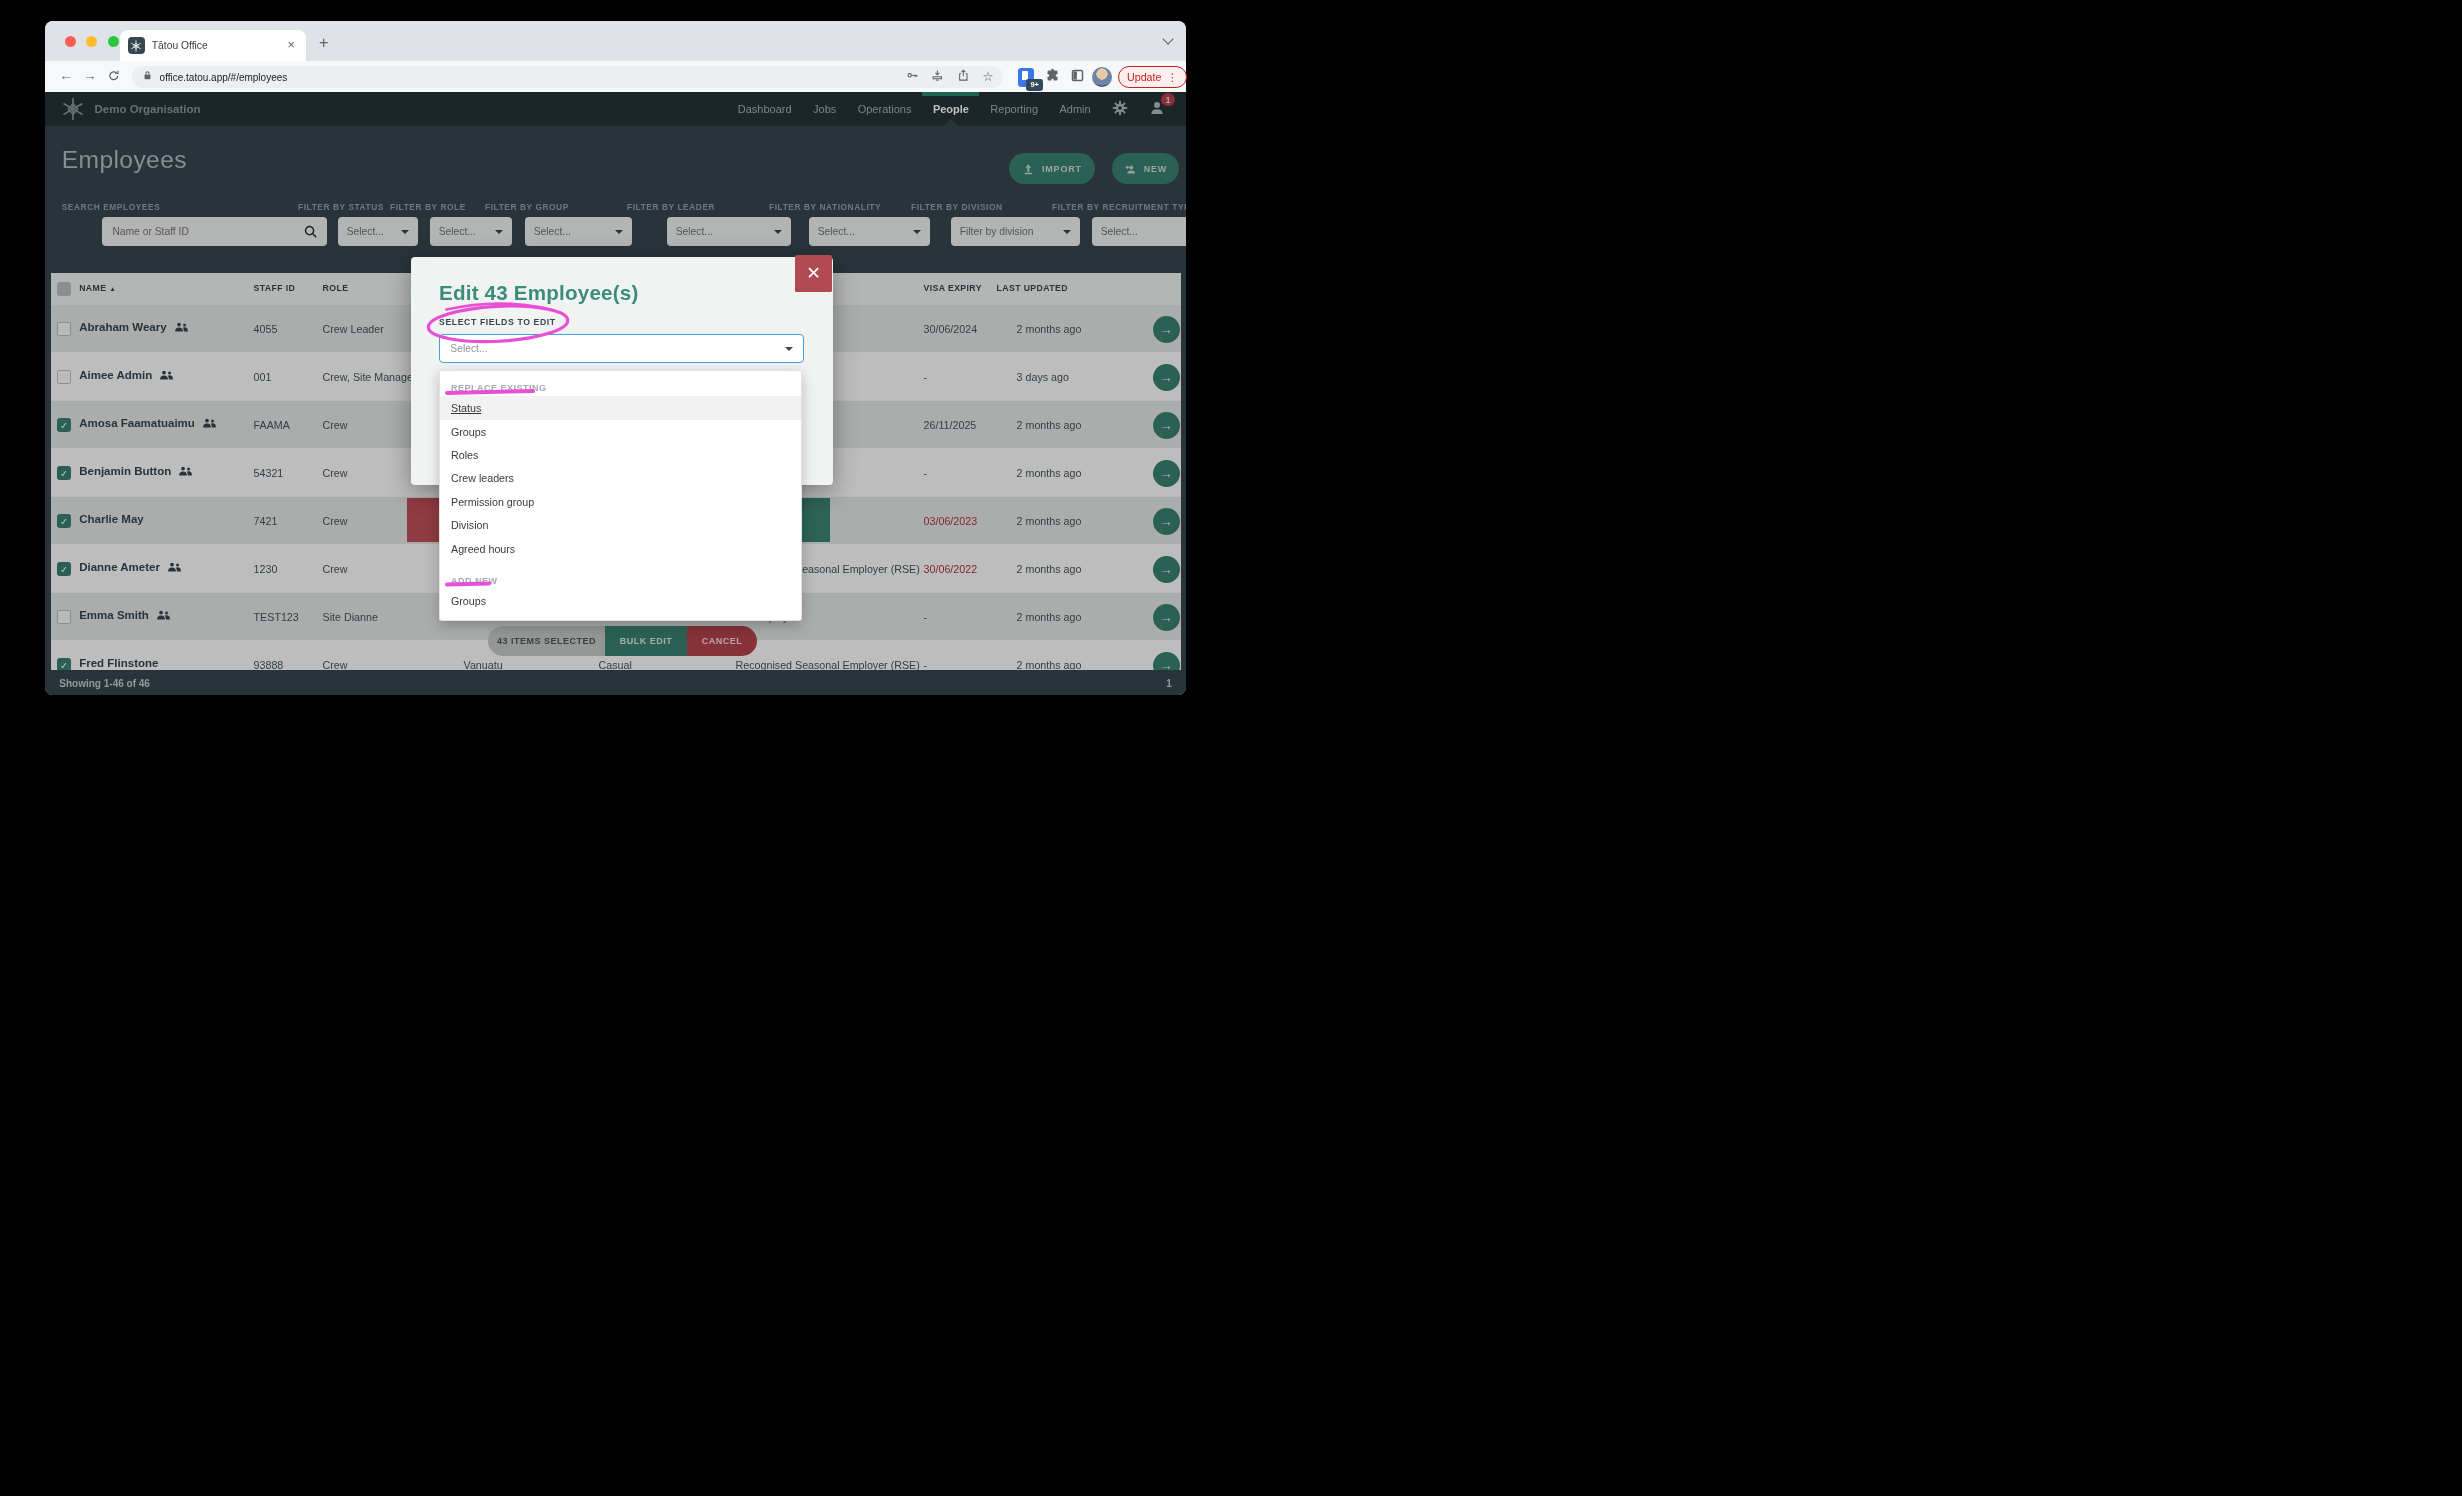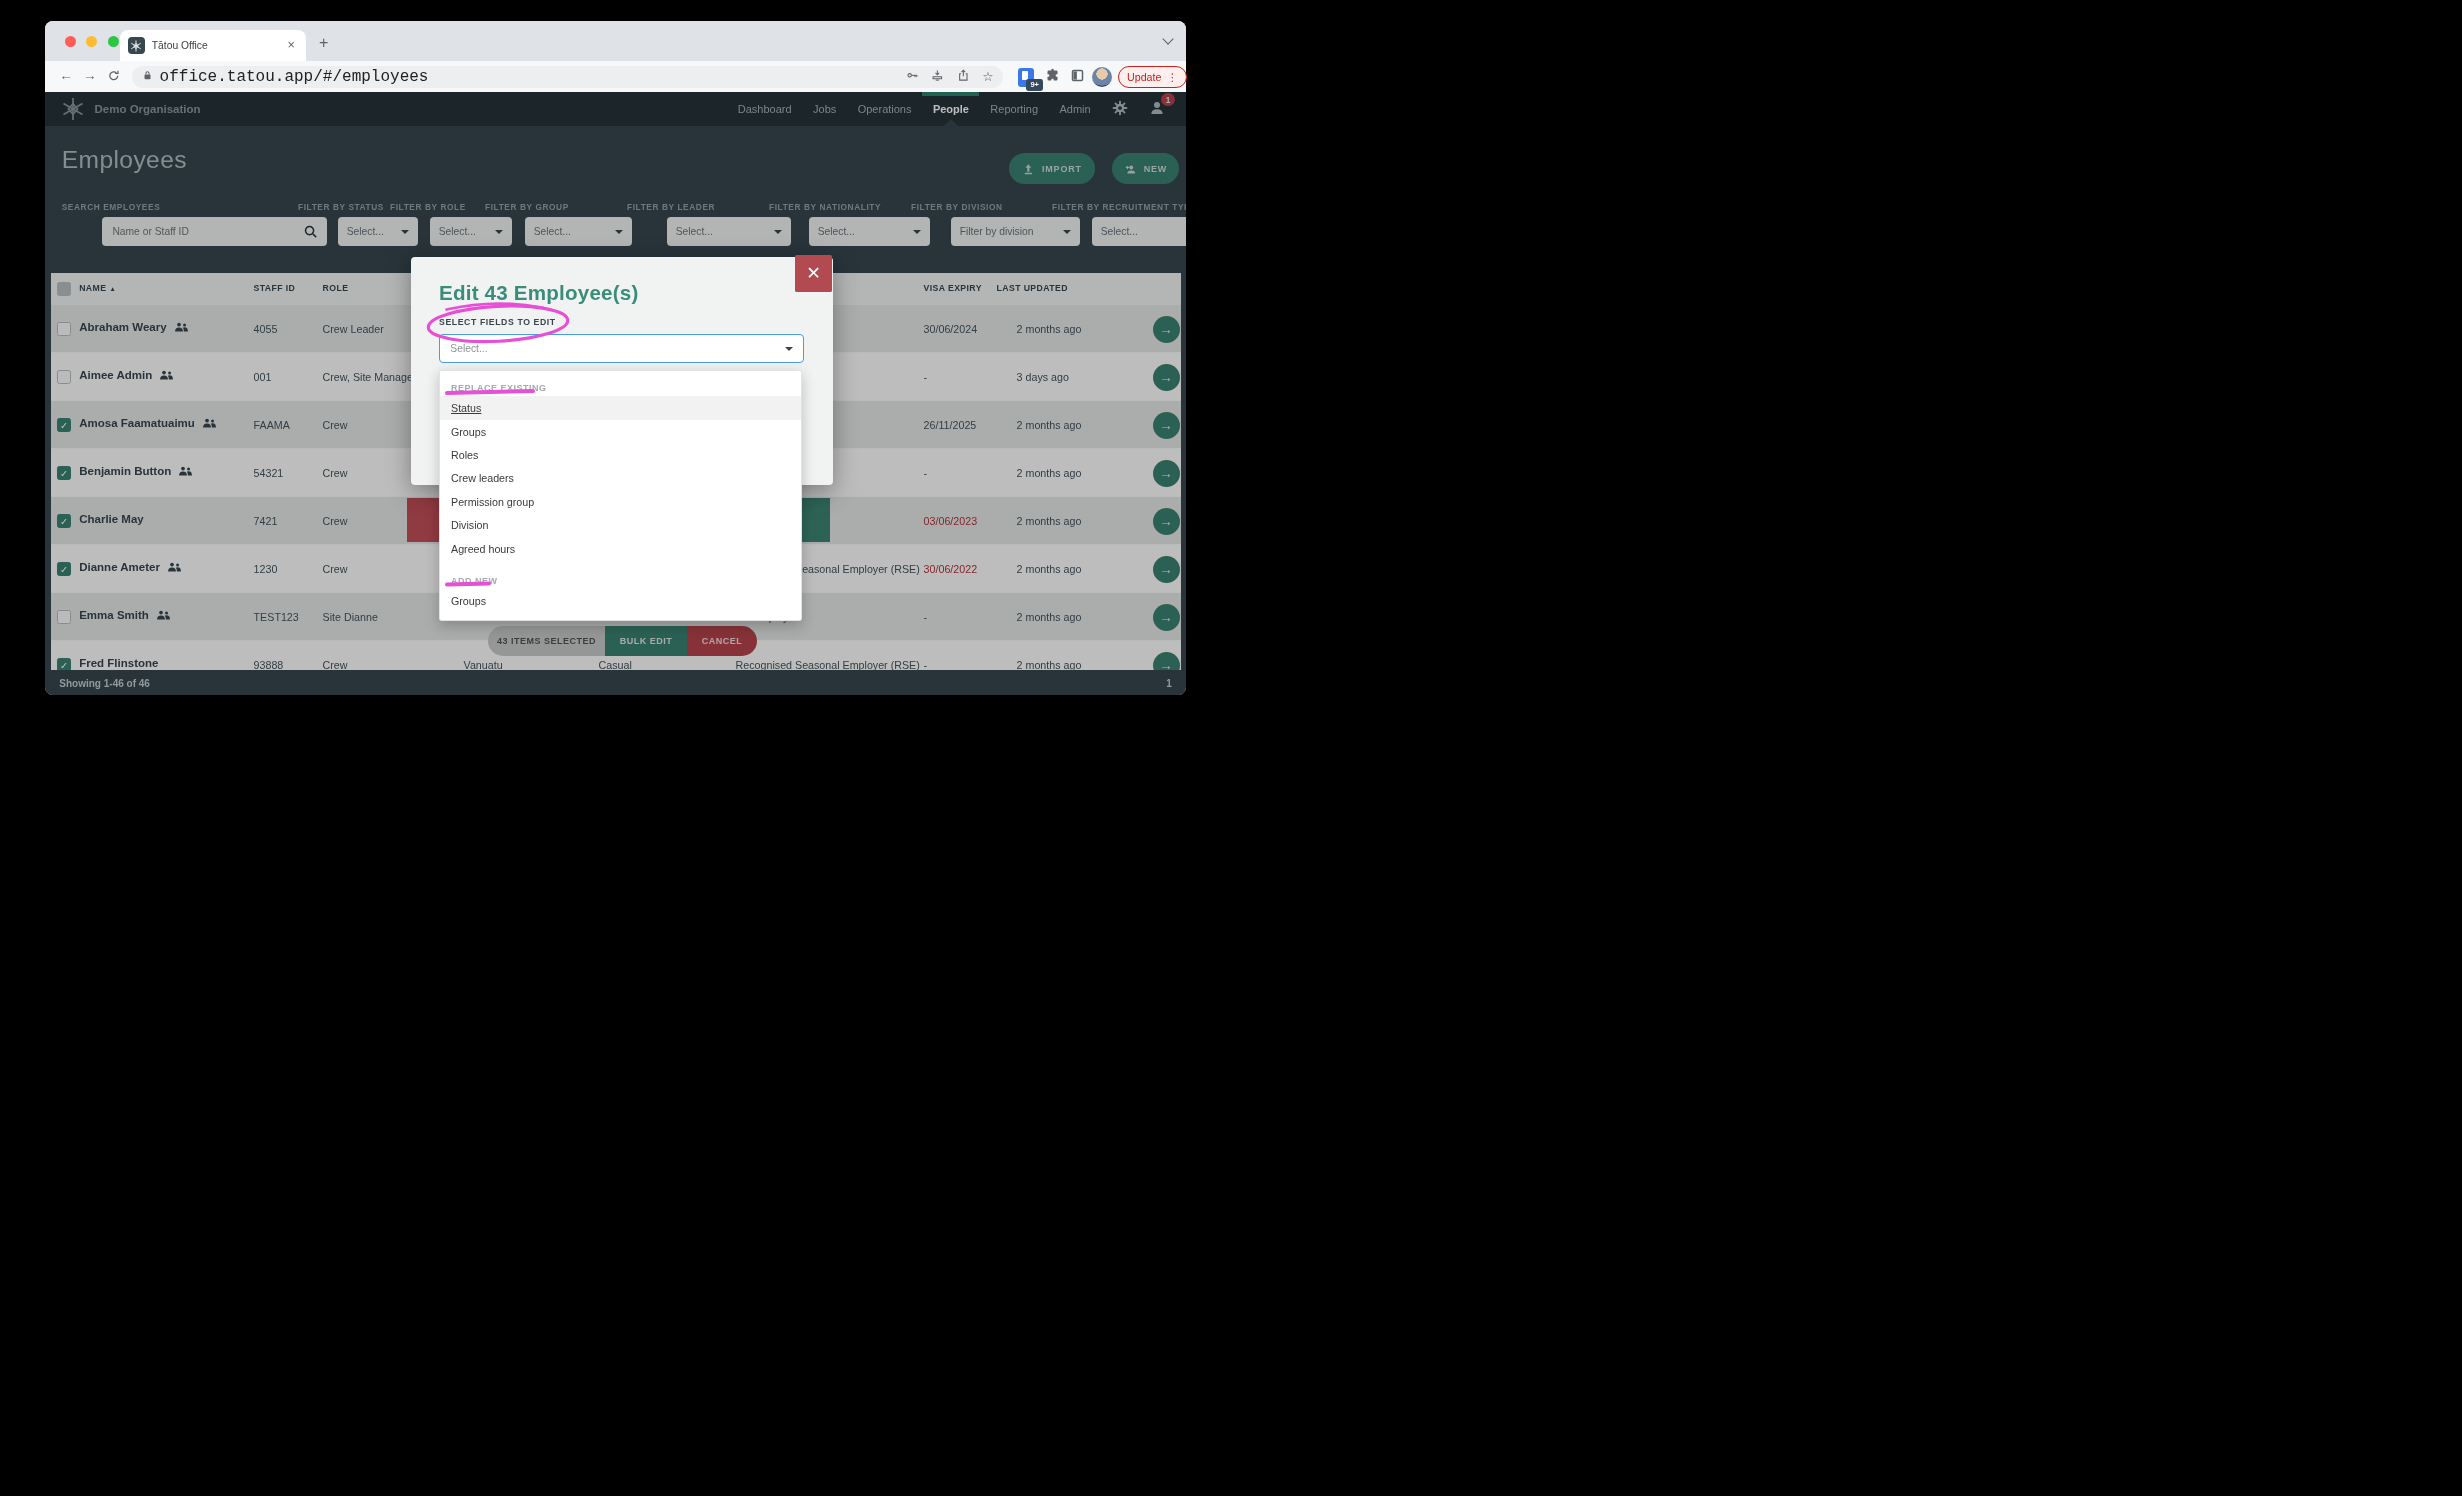--- a/index.html
+++ b/index.html
@@ -21,21 +21,21 @@
   .tabclose{color:#5f6368;font-size:12.7px;line-height:1;padding:1.6px 3.2px;cursor:default;}
   .newtab{position:absolute;left:274px;top:12.7px;font-size:16px;color:#5f6368;}
   .winchev{position:absolute;right:14.3px;top:13.5px;width:7.1px;height:7.1px;border-right:1.6px solid #5f6368;
            border-bottom:1.6px solid #5f6368;transform:rotate(45deg);}
   .toolbar{position:absolute;left:0;top:40px;width:100%;height:32px;background:#f7f8f9;border-bottom:0.8px solid #dadce0;box-sizing:border-box;}
   .navbtn{position:absolute;top:6.3px;font-size:13.5px;color:#5f6368;}
   .reload svg{width:13.5px;height:13.5px;color:#5f6368;}
   .urlpill{position:absolute;left:87px;top:4.8px;width:871px;height:22px;background:#eceef0;border-radius:11px;
            display:flex;align-items:center;padding:0 9.5px;box-sizing:border-box;}
   .lock svg{width:11px;height:11px;color:#5f6368;}
-  .url{font-size:16px;color:#202124;margin-left:7.1px;flex:1;font-family:Liberation Mono, monospace;}
+  .url{font-size:10px;color:#202124;margin-left:7.1px;flex:1;}
   .pillicons{display:flex;gap:12.7px;align-items:center;}
   .pillicons svg{width:12.7px;height:12.7px;color:#5f6368;}
   .star{font-size:12.7px;color:#5f6368;line-height:1;}
   .extblue{position:absolute;left:973px;top:6.3px;width:16px;height:19px;background:#3b78e7;border-radius:3.2px;}
   .extblue::after{content:"";position:absolute;left:4px;top:3.2px;width:6.3px;height:9.5px;background:#fff;border-radius:0.8px;}
   .extbadge{position:absolute;left:981px;top:17.5px;min-width:14.3px;height:12px;background:#35495c;color:#fff;
             font-size:7.5px;font-weight:bold;border-radius:2.4px;display:flex;align-items:center;justify-content:center;padding:0 1.6px;}
   .puzzle{position:absolute;left:1000px;top:7.1px;}
   .puzzle svg{width:15px;height:15px;color:#5f6368;}
   .sidebtn{position:absolute;left:1025px;top:7.1px;}

